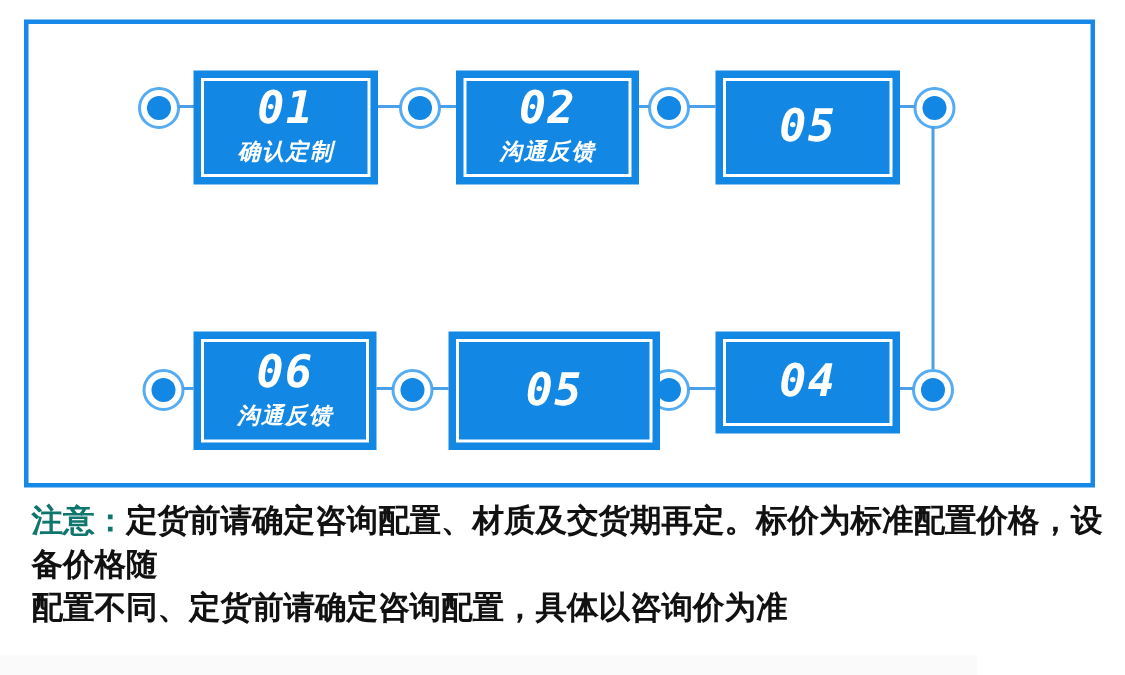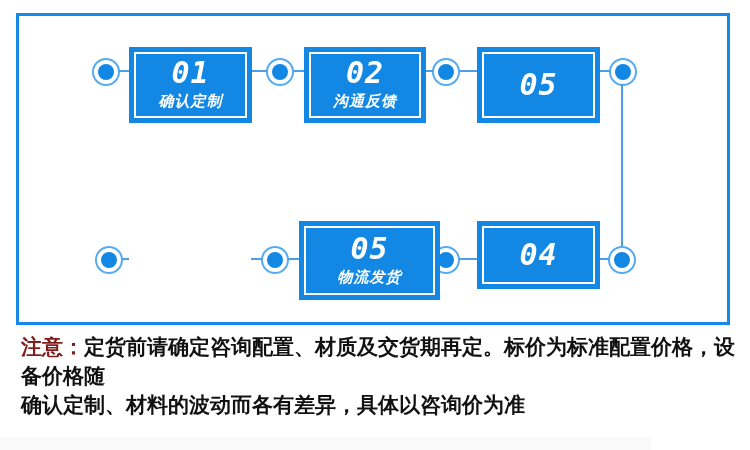--- a/index.html
+++ b/index.html
@@ -39,21 +39,21 @@
   }
   .step-label{
     font-size:15px;line-height:24px;font-weight:bold;letter-spacing:1px;white-space:nowrap;
   }
   
   .notice{
     position:absolute;left:21px;top:333px;width:716px;
     font-size:21px;line-height:29px;font-weight:bold;color:#111111;
   }
   .notice p{margin:0;}
-  .notice .red{color:#7f1d1d;}
+  .notice .red{color:#0f766e;}
   .footer-band{
     position:absolute;left:0;top:437px;width:651px;height:13px;background:#fafafa;
   }
 </style>
 </head>
 <body>
 
 <div class="page">
 
   <div class="panel">
@@ -111,34 +111,39 @@
         <div class="step-num">02</div>
         <div class="step-label">沟通反馈</div>
       </div>
     </div>
     <div class="step" style="left:458px;top:31px;width:123px;height:76px;">
       <div class="step-inner">
         <div class="step-num">05</div>
       </div>
     </div>
 
+    <div class="step" style="left:110px;top:205px;width:122px;height:79px;">
+      <div class="step-inner">
+        <div class="step-num">06</div>
+        <div class="step-label">沟通反馈</div>
+      </div>
+    </div>
     <div class="step" style="left:280px;top:205px;width:141px;height:79px;">
       <div class="step-inner">
         <div class="step-num">05</div>
-        <div class="step-label">物流发货</div>
       </div>
     </div>
     <div class="step" style="left:458px;top:205px;width:123px;height:68px;">
       <div class="step-inner">
         <div class="step-num">04</div>
       </div>
     </div>
 
   </div>
 
   <div class="notice">
     <p><span class="red">注意：</span><span>定货前请确定咨询配置、材质及交货期再定。标价为标准配置价格，设备价格随</span></p>
-    <p>确认定制、材料的波动而各有差异，具体以咨询价为准</p>
+    <p>配置不同、定货前请确定咨询配置，具体以咨询价为准</p>
   </div>
 
   <div class="footer-band"></div>
 
 </div>
 
 </body></html>

